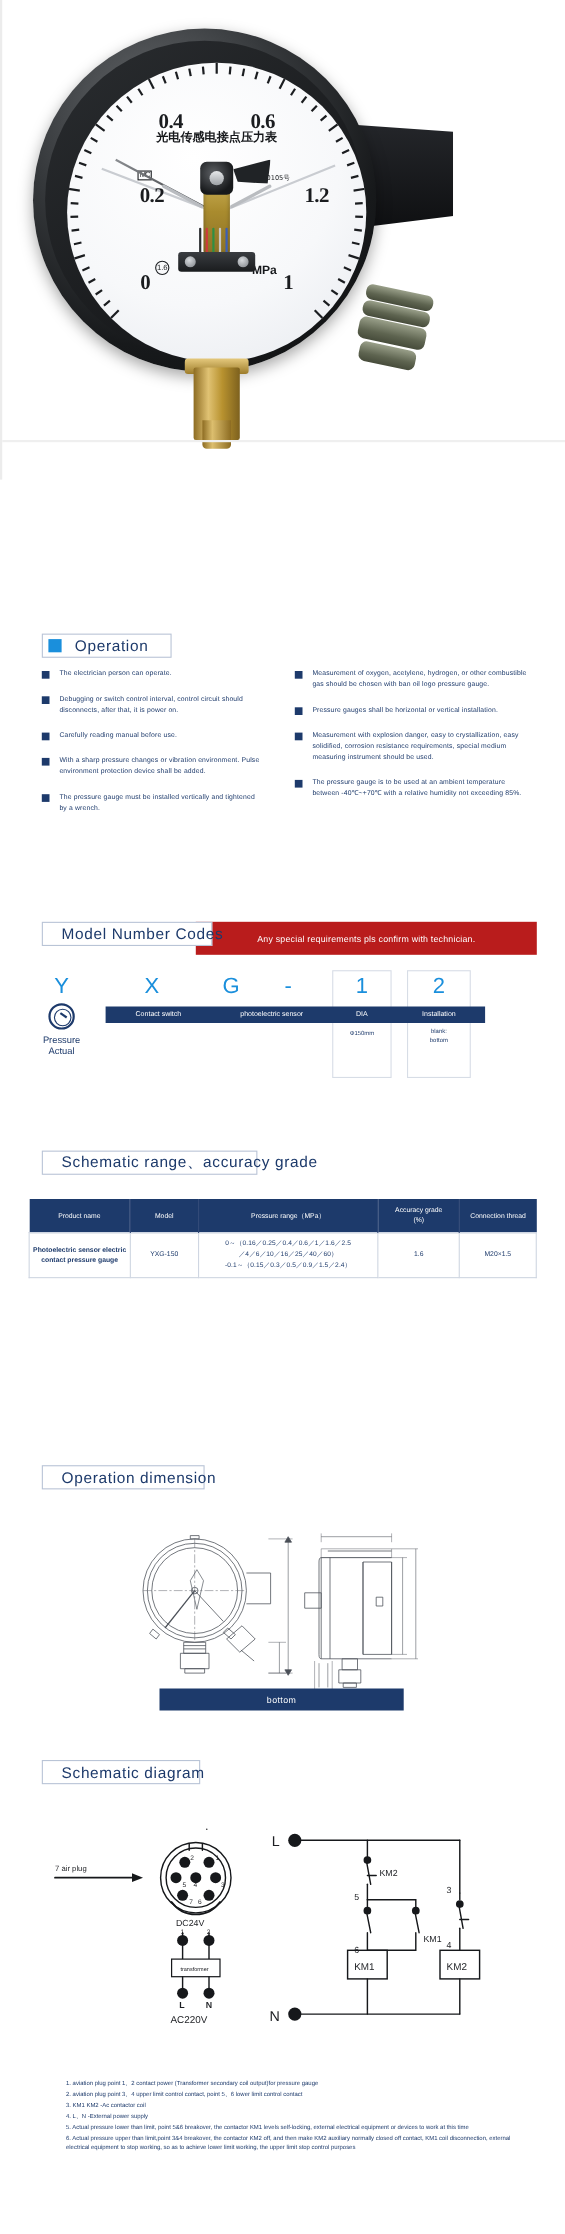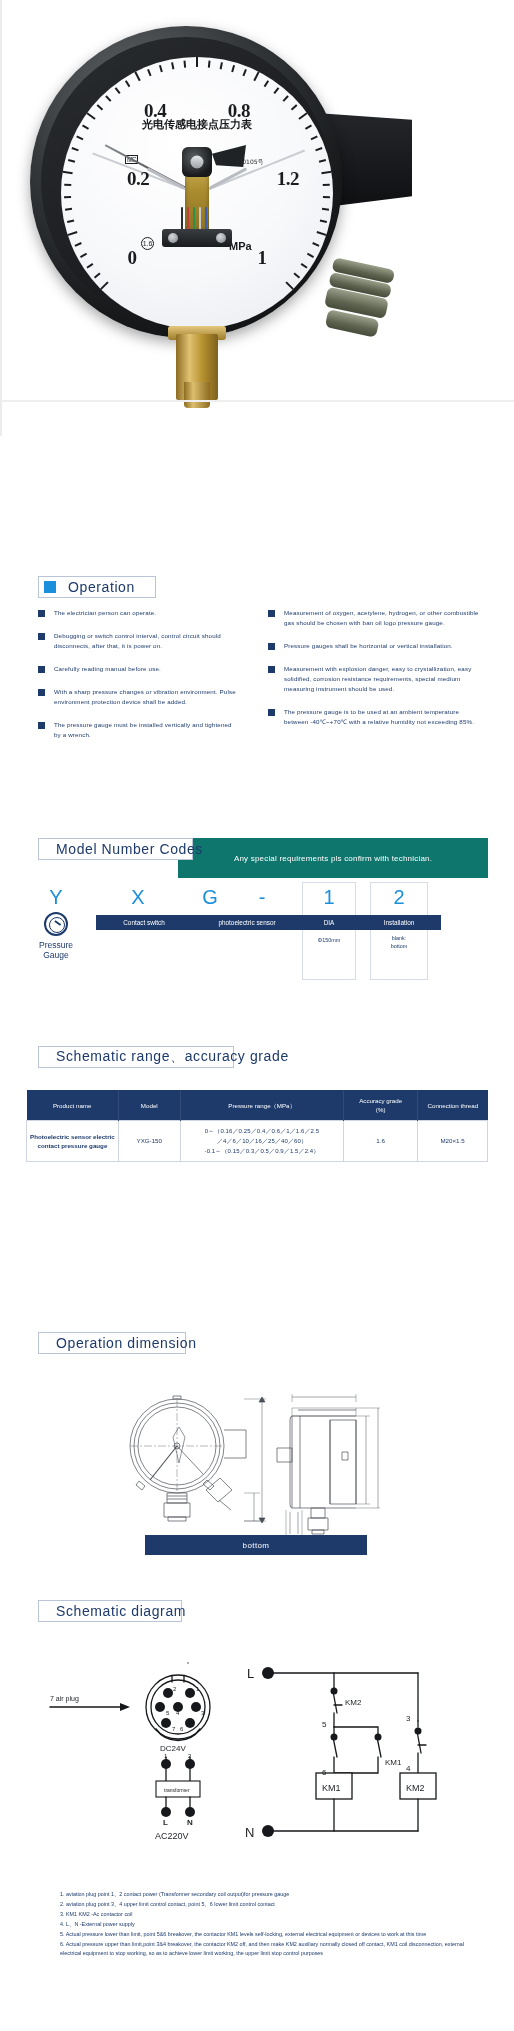--- a/index.html
+++ b/index.html
@@ -138,21 +138,21 @@
   
   .sec-head {
     position: absolute; height: 22px; border: 1px solid #b9c4d6; background: #fff;
     display: flex; align-items: center;
   }
   .sec-head .sq { width: 12px; height: 12px; background: #1a8fdc; margin-left: 5px; }
   .sec-head .txt {
     margin-left: 12px; font-size: 14px; color: #1d3a6b; letter-spacing: .6px; white-space: nowrap;
   }
   .banner {
-    position: absolute; height: 40px; background: #0f766e; color: #fff;
+    position: absolute; height: 30px; background: #b91c1c; color: #fff;
     display: flex; align-items: center; justify-content: center;
     font-size: 8px; letter-spacing: .2px;
   }
 
   
   .op-col { position: absolute; width: 200px; }
   .op-item { position: relative; margin-bottom: 13px; padding-left: 16px; }
   .op-item .bul {
     position: absolute; left: 0; top: 2px; width: 7px; height: 7px; background: #1d3a6b;
   }
@@ -414,21 +414,21 @@
               </div>
               <div class="tick" style="transform: translate(97.0847px, 80.3154px) rotate(399.6deg);">
                 <i style="width:7px;height:1.1px;top:-0.55px;"></i>
               </div>
               <div class="tick" style="transform: translate(89.0955px, 89.0955px) rotate(405deg);">
                 <i style="width:16px;height:2.4px;top:-1.2px;"></i>
               </div>
               <div class="num" style="font-size: 19px; left: 70.9462px; top: 201.054px; transform: translate(-50%, -50%);">0</div>
               <div class="num" style="font-size: 19px; left: 45.1327px; top: 121.608px; transform: translate(-50%, -50%); margin-left: 32px;">0.2</div>
               <div class="num" style="font-size: 19px; left: 94.2329px; top: 54.0274px; transform: translate(-50%, -50%);">0.4</div>
-              <div class="num" style="font-size: 19px; left: 177.767px; top: 54.0274px; transform: translate(-50%, -50%);">0.8</div>
+              <div class="num" style="font-size: 19px; left: 177.767px; top: 54.0274px; transform: translate(-50%, -50%);">0.6</div>
               <div class="num" style="font-size: 19px; left: 226.867px; top: 121.608px; transform: translate(-50%, -50%);">1.2</div>
               <div class="num" style="font-size: 19px; left: 201.054px; top: 201.054px; transform: translate(-50%, -50%);">1</div>
             </div>
         </div>
       </div>
       <div class="conn-body">
         <div class="conn-ring" style="top:0px;"></div>
         <div class="conn-ring" style="top:15px;"></div>
         <div class="conn-ring" style="top:30px; height:20px;"></div>
         <div class="conn-ring" style="top:52px; height:18px; width:52px; left:5px;"></div>
@@ -502,21 +502,21 @@
   <div class="letter" style="left:42px;  top:10px; width:28px;">Y</div>
   <div class="letter" style="left:124px; top:10px; width:28px;">X</div>
   <div class="letter" style="left:196px; top:10px; width:28px;">G</div>
   <div class="letter" style="left:248px; top:10px; width:28px;">-</div>
   <div class="letter" style="left:315px; top:10px; width:28px;">1</div>
   <div class="letter" style="left:385px; top:10px; width:28px;">2</div>
 
   <div class="gicon"></div>
   <div class="glabel">
     <div>Pressure</div>
-    <div>Gauge</div>
+    <div>Actual</div>
   </div>
 
   <div class="strip"></div>
   <div class="striptxt" style="left:96px;  width:96px;">Contact switch</div>
   <div class="striptxt" style="left:192px; width:110px;">photoelectric sensor</div>
   <div class="striptxt" style="left:302px; width:54px;">DIA</div>
   <div class="striptxt" style="left:370px; width:58px;">Installation</div>
 
   <div class="sub" style="left:302px; top:60px; width:54px;">Φ150mm</div>
   <div class="sub" style="left:370px; top:58px; width:58px;">

